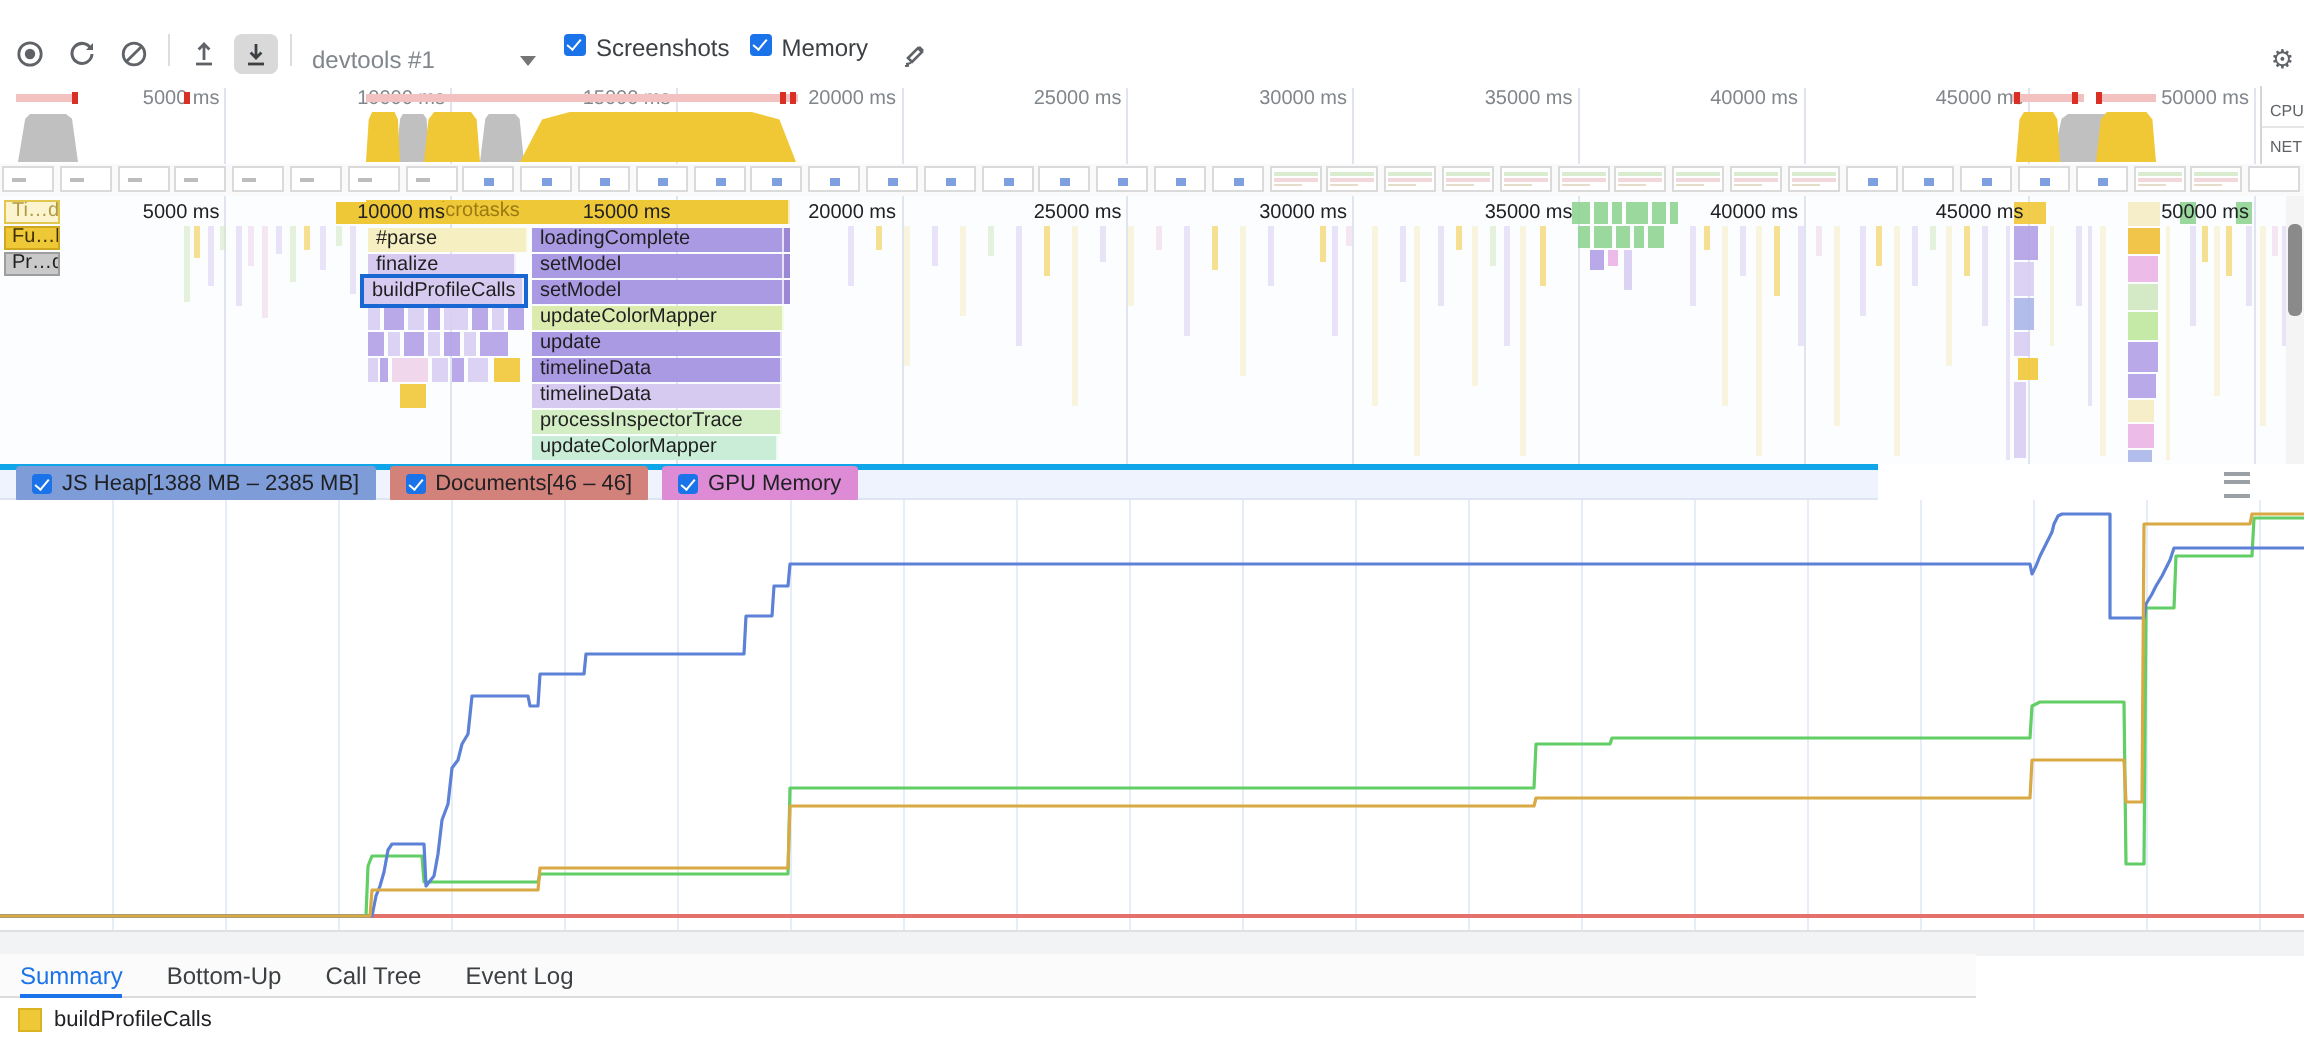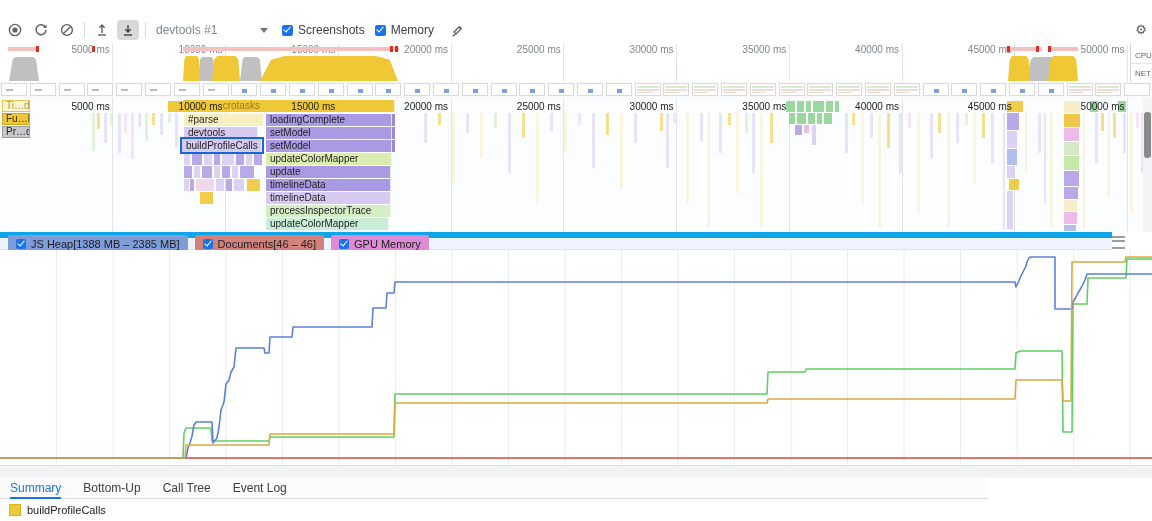--- a/index.html
+++ b/index.html
@@ -11,21 +11,21 @@
           display:flex;align-items:center;font-size:10.5px;color:#5f6368;}
   #play-tri{width:0;height:0;border-left:7px solid #202124;border-top:4.5px solid transparent;
             border-bottom:4.5px solid transparent;margin-left:9px;margin-right:14px;}
   #header-icons{position:absolute;right:6px;top:1px;display:flex;gap:14px;align-items:center;}
   #gauge-icon{width:14px;height:14px;border-radius:50%;
      background:conic-gradient(#4285f4 0 22%,#e8453c 22% 48%,#f5b400 48% 72%,#34a853 72% 100%);
      position:relative;}
   #gauge-icon:after{content:"";position:absolute;left:4px;top:4px;width:6px;height:6px;background:#fff;border-radius:50%;}
   
   #toolbar{left:0;top:17px;width:1152px;height:26px;background:#fff;border-bottom:6px solid #ec4899;
-           display:flex;align-items:center;font-size:12px;color:#5f6368;}
+           display:flex;font-size:12px;color:#5f6368;}
   .tb-icon{width:22px;height:20px;display:flex;align-items:center;justify-content:center;margin:0 2px;}
   .tb-sep{width:1px;height:16px;background:#ddd;margin:0 4px;}
   .tb-active{background:#d9d9d9;border-radius:4px;}
   #session-select{display:flex;align-items:center;width:112px;justify-content:space-between;
       color:#80868b;margin-left:6px;}
   .caret-down{width:0;height:0;border-left:4px solid transparent;border-right:4px solid transparent;
       border-top:5px solid #757575;}
   .cb{width:11px;height:11px;background:#1a73e8;border-radius:2px;position:relative;display:inline-block;}
   .cb:after{content:"";position:absolute;left:3px;top:0.5px;width:3px;height:6px;border:solid #fff;
       border-width:0 1.6px 1.6px 0;transform:rotate(40deg);}
@@ -46,21 +46,21 @@
   .entry{position:absolute;font-size:10px;line-height:1;display:flex;align-items:center;
      padding-left:4px;box-sizing:border-box;overflow:hidden;white-space:nowrap;z-index:4;color:#1f1f1f;
      border-right:1px solid rgba(255,255,255,.7);}
   .entry.sel{outline:2px solid #1967d2;outline-offset:0;z-index:5;}
   .chipL{position:absolute;font-size:10px;line-height:1;display:flex;align-items:center;padding-left:3px;
      box-sizing:border-box;overflow:hidden;white-space:nowrap;z-index:4;border:1px solid;}
   .bar{position:absolute;z-index:2;opacity:.9;}
   #flame-sb-track{position:absolute;right:0;top:0;width:9px;height:134px;background:#f4f4f4;z-index:8;}
   #flame-sb-thumb{position:absolute;right:1px;top:14px;width:7px;height:46px;background:#8a8a8a;border-radius:3px;}
   
-  #memlegend{left:0;top:232px;width:1112px;height:18px;background:#eef3fd;border-top:6px solid #0ea5e9;
+  #memlegend{left:0;top:232px;width:939px;height:18px;background:#eef3fd;border-top:3px solid #0ea5e9;
      border-bottom:1px solid #dde4f2;display:flex;align-items:center;box-sizing:border-box;}
   .leg-chip{display:flex;align-items:center;gap:5px;font-size:11px;color:#202124;height:18px;
      padding:0 8px;box-sizing:border-box;}
   .leg-chip .cb{width:10px;height:10px;}
   #hamburger{position:absolute;left:1112px;top:236px;width:13px;height:9px;
      border-top:2px solid #9aa0a6;border-bottom:2px solid #9aa0a6;}
   #hamburger:after{content:"";display:block;margin-top:1.5px;border-top:2px solid #9aa0a6;}
   
   #memchart{left:0;top:250px;width:1152px;height:215px;background:#fff;}
   
@@ -461,21 +461,21 @@
         <div class="bar" style="left: 216px; top: 81px; width: 8px; height: 12px; background: rgb(216, 205, 242);"></div>
         <div class="bar" style="left: 226px; top: 81px; width: 6px; height: 12px; background: rgb(178, 160, 230);"></div>
         <div class="bar" style="left: 234px; top: 81px; width: 10px; height: 12px; background: rgb(216, 205, 242);"></div>
         <div class="bar" style="left: 247px; top: 81px; width: 13px; height: 12px; background: rgb(239, 200, 55);"></div>
         <div class="bar" style="left: 200px; top: 94px; width: 13px; height: 12px; background: rgb(239, 200, 55);"></div>
       </div>
     <div id="flame-entries">
         <div class="entry" style="left: 183px; top: 2px; width: 212px; height: 12px; background: rgb(239, 200, 55); color: rgb(154, 122, 18); z-index: 3; padding-left: 8px;">Run microtasks</div>
         <div class="entry" style="left: 184px; top: 16px; width: 80px; height: 12px; background: rgb(246, 239, 194);">#parse</div>
         <div class="entry" style="left: 266px; top: 16px; width: 126px; height: 12px; background: rgb(169, 154, 227);">loadingComplete</div>
-        <div class="entry" style="left: 184px; top: 29px; width: 74px; height: 12px; background: rgb(214, 202, 241);">devtools</div>
+        <div class="entry" style="left: 184px; top: 29px; width: 74px; height: 12px; background: rgb(214, 202, 241);">finalize</div>
         <div class="entry" style="left: 266px; top: 29px; width: 126px; height: 12px; background: rgb(169, 154, 227);">setModel</div>
         <div class="entry sel" style="left: 182px; top: 41px; width: 80px; height: 13px; background: rgb(214, 202, 241);">buildProfileCalls</div>
         <div class="entry" style="left: 266px; top: 42px; width: 126px; height: 12px; background: rgb(169, 154, 227);">setModel</div>
         <div class="entry" style="left: 266px; top: 55px; width: 126px; height: 12px; background: rgb(220, 235, 174);">updateColorMapper</div>
         <div class="entry" style="left: 266px; top: 68px; width: 125px; height: 12px; background: rgb(169, 154, 227);">update</div>
         <div class="entry" style="left: 266px; top: 81px; width: 125px; height: 12px; background: rgb(169, 154, 227);">timelineData</div>
         <div class="entry" style="left: 266px; top: 94px; width: 125px; height: 12px; background: rgb(214, 202, 241);">timelineData</div>
         <div class="entry" style="left: 266px; top: 107px; width: 125px; height: 12px; background: rgb(211, 237, 197);">processInspectorTrace</div>
         <div class="entry" style="left: 266px; top: 120px; width: 123px; height: 12px; background: rgb(201, 237, 214);">updateColorMapper</div>
         <div class="chipL" style="left: 2px; top: 2px; width: 28px; height: 12px; background: rgb(251, 244, 207); border-color: rgb(226, 198, 78); color: rgb(176, 154, 66);">Ti…d</div>

